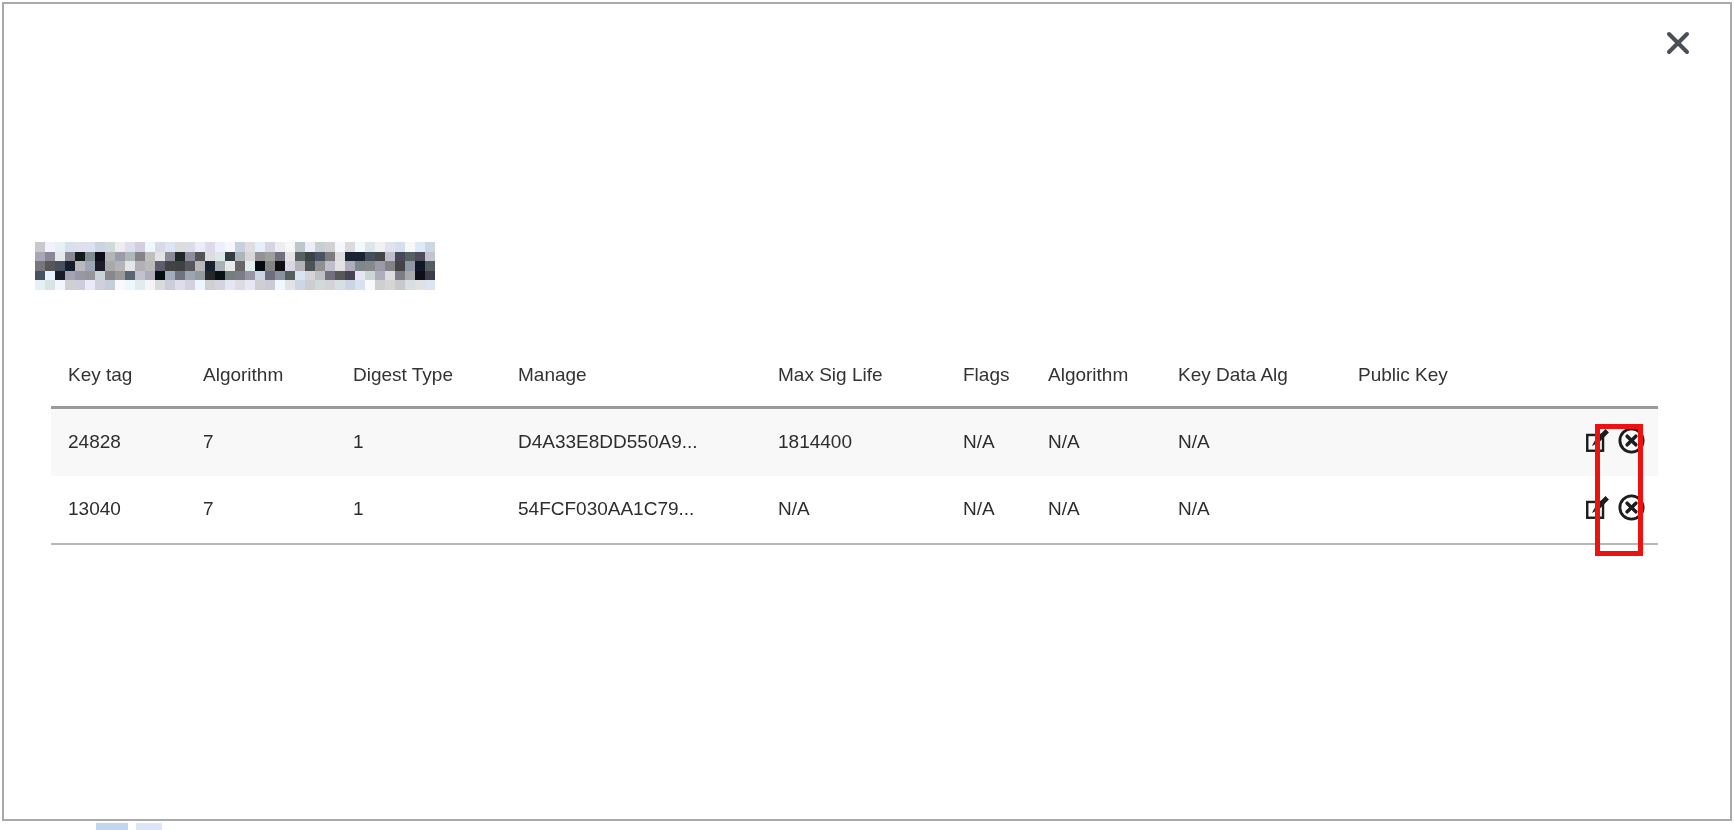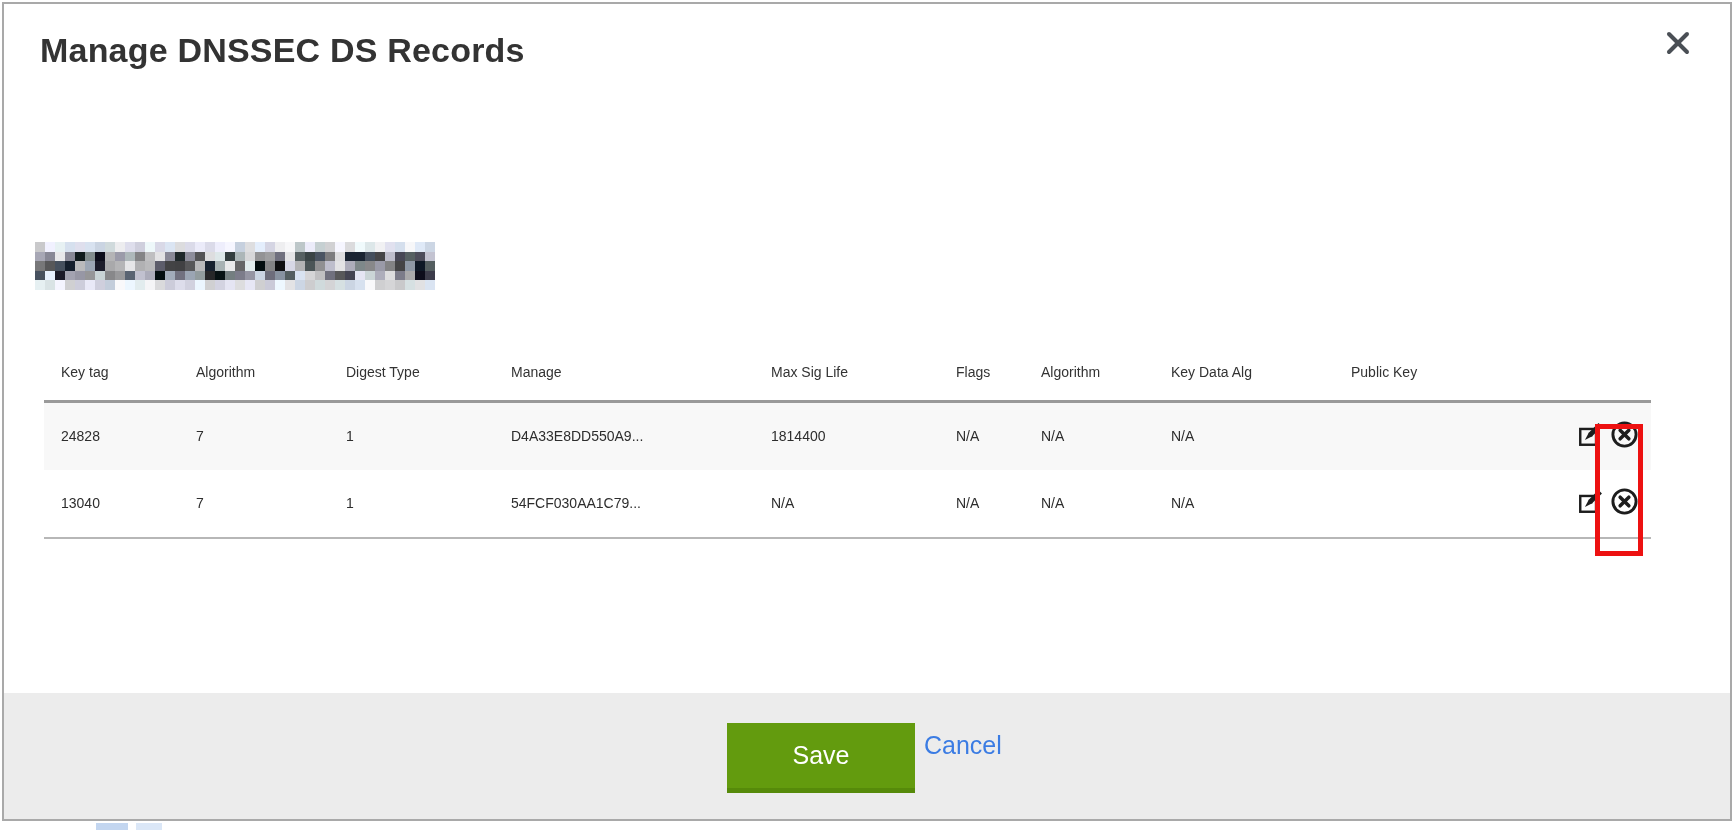--- a/index.html
+++ b/index.html
@@ -39,25 +39,25 @@
     display: flex; flex-wrap: wrap;
   }
   .instruction {
     position: absolute;
     left: 34px; top: 300px;
     font-size: 23px;
     color: #333333;
   }
   table.ds-table {
     position: absolute;
-    left: 40px; top: 360px;
+    left: 47px; top: 360px;
     width: 1607px;
     border-collapse: collapse;
     table-layout: fixed;
-    font-size: 14px;
+    font-size: 19px;
     color: #2d2d2d;
   }
   .ds-table th {
     text-align: left;
     font-weight: normal;
     color: #333333;
     padding: 0 0 20px 17px;
     white-space: nowrap;
     overflow: hidden;
   }
@@ -124,21 +124,20 @@
     width: 1734px; height: 9px;
     background: #ffffff;
   }
   .artifact { position: absolute; top: 2px; height: 7px; }
 </style>
 </head>
 <body>
 
 <div class="modal">
 
-  <h1 class="page-title">Manage DNSSEC DS Records</h1>
 
   <button class="close-btn">
     <span>
       <svg width="24" height="24" viewBox="0 0 24 24">
         <line x1="3" y1="3" x2="21" y2="21" stroke="#4a4f55" stroke-width="4" stroke-linecap="round"></line>
         <line x1="21" y1="3" x2="3" y2="21" stroke="#4a4f55" stroke-width="4" stroke-linecap="round"></line>
       </svg>
     </span>
   </button>
 
@@ -439,23 +438,19 @@
             </button>
           </div>
         </td>
       </tr>
     </tbody>
   </table>
 
   <div class="annotation-rect"></div>
 
 
-  <div class="footer">
-    <button class="save-btn">Save</button>
-    <a class="cancel-link">Cancel</a>
-  </div>
 
 </div>
 
 <div class="below-modal">
   <div class="artifact" style="left:96px;width:32px;background:#c3d6f0;"></div>
   <div class="artifact" style="left:136px;width:26px;background:#dbe7f7;"></div>
 </div>
 
 </body></html>

